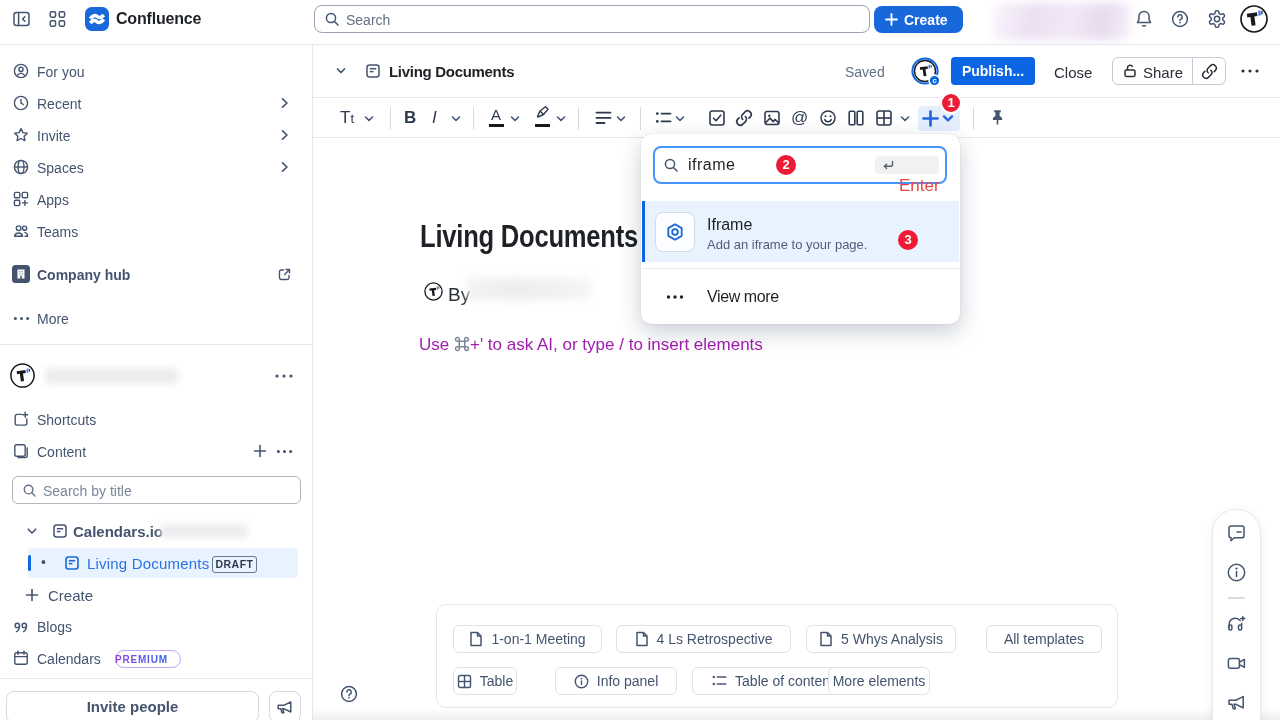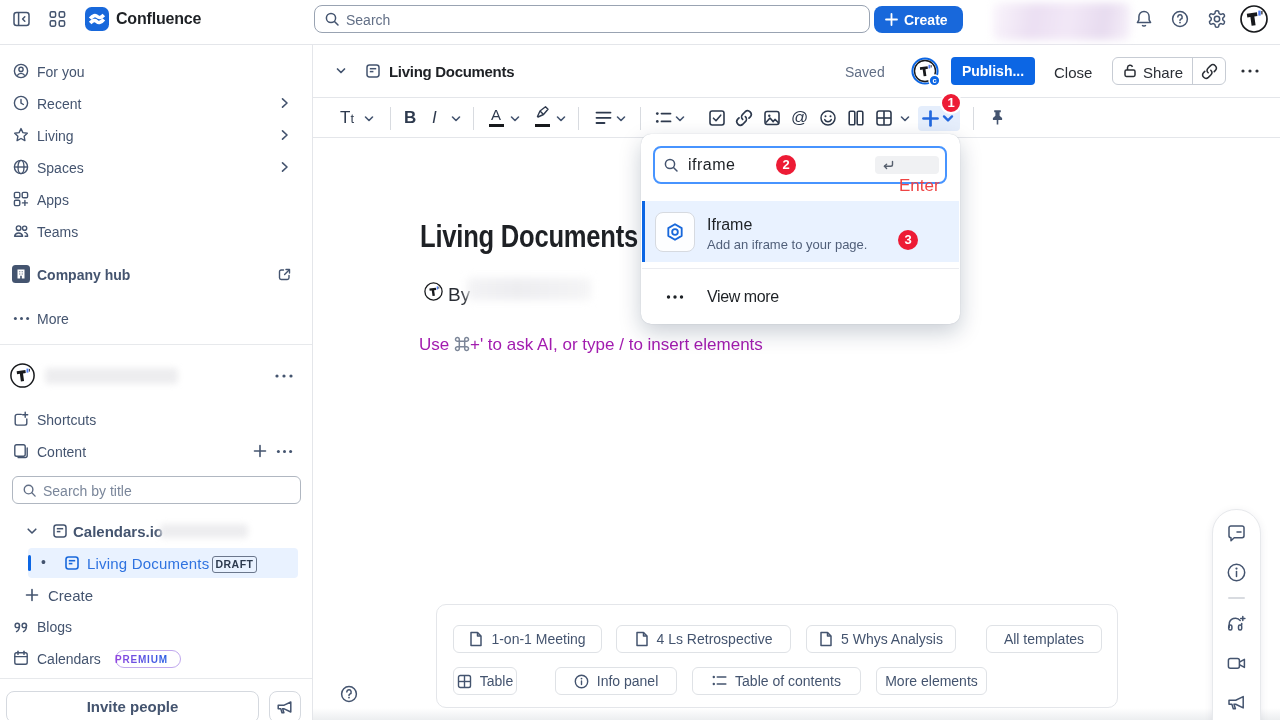--- a/index.html
+++ b/index.html
@@ -91,21 +91,21 @@
     <path d="M8 4.4 V8 l2.4 1.5" stroke-linecap="round"></path>
 </svg>
 <div class="abs lbl" style="left:37px;top:96px;">Recent</div>
 <svg class="ic" style="left:280px;top:97px" width="9" height="12" viewBox="0 0 9 12" fill="none" stroke="#44546F" stroke-width="1.6" stroke-linecap="round" stroke-linejoin="round">
     <path d="M2.5 1.8 L7 6 L2.5 10.2"></path>
   </svg>
 
 <svg class="ic" style="left:13px;top:127px" width="16" height="16" viewBox="0 0 16 16" fill="none" stroke="#44546F" stroke-width="1.4" stroke-linejoin="round">
   <path d="M8 1.6 L9.9 5.6 L14.3 6.2 L11.1 9.2 L11.9 13.6 L8 11.5 L4.1 13.6 L4.9 9.2 L1.7 6.2 L6.1 5.6 Z"></path>
 </svg>
-<div class="abs lbl" style="left:37px;top:128px;">Living</div>
+<div class="abs lbl" style="left:37px;top:128px;">Invite</div>
 <svg class="ic" style="left:280px;top:129px" width="9" height="12" viewBox="0 0 9 12" fill="none" stroke="#44546F" stroke-width="1.6" stroke-linecap="round" stroke-linejoin="round">
     <path d="M2.5 1.8 L7 6 L2.5 10.2"></path>
   </svg>
 
 <svg class="ic" style="left:13px;top:159px" width="16" height="16" viewBox="0 0 16 16" fill="none" stroke="#44546F" stroke-width="1.4">
   <circle cx="8" cy="8" r="6.6"></circle>
     <ellipse cx="8" cy="8" rx="3" ry="6.6"></ellipse>
     <line x1="1.4" y1="8" x2="14.6" y2="8"></line>
 </svg>
 <div class="abs lbl" style="left:37px;top:160px;">Spaces</div>
@@ -450,21 +450,21 @@
 </div>
 <div class="tbtn" style="left:692px;top:667px;width:169px;">
   <svg width="15" height="14" viewBox="0 0 15 14" stroke="#44546F" stroke-width="1.6" stroke-linecap="round">
       <circle cx="1.8" cy="3" r="1.2" fill="#44546F" stroke="none"></circle>
       <circle cx="1.8" cy="10" r="1.2" fill="#44546F" stroke="none"></circle>
       <line x1="5.3" y1="3" x2="13.8" y2="3"></line>
       <line x1="5.3" y1="10" x2="13.8" y2="10"></line>
     </svg>
   <span>Table of contents</span>
 </div>
-<div class="tbtn" style="left:876px;top:667px;width:111px;text-align:right;">
+<div class="tbtn" style="left:828px;top:667px;width:102px;text-align:right;">
     <span>More elements</span>
   </div>
 
 <svg class="ic" style="left:339px;top:684px" width="20" height="20" viewBox="0 0 20 20" fill="none" stroke="#44546F" stroke-width="1.5">
   <circle cx="10" cy="10" r="7.4"></circle>
   <path d="M7.8 7.9 a2.2 2.2 0 1 1 3 2.2 c-.6.25 -.8.6 -.8 1.3" stroke-linecap="round"></path>
   <circle cx="10" cy="13.6" r="0.9" fill="#44546F" stroke="none"></circle>
 </svg>
 
 <div class="abs" style="left:313px;top:708px;width:967px;height:12px;background:linear-gradient(#ffffff,#ECEEF0);"></div>

